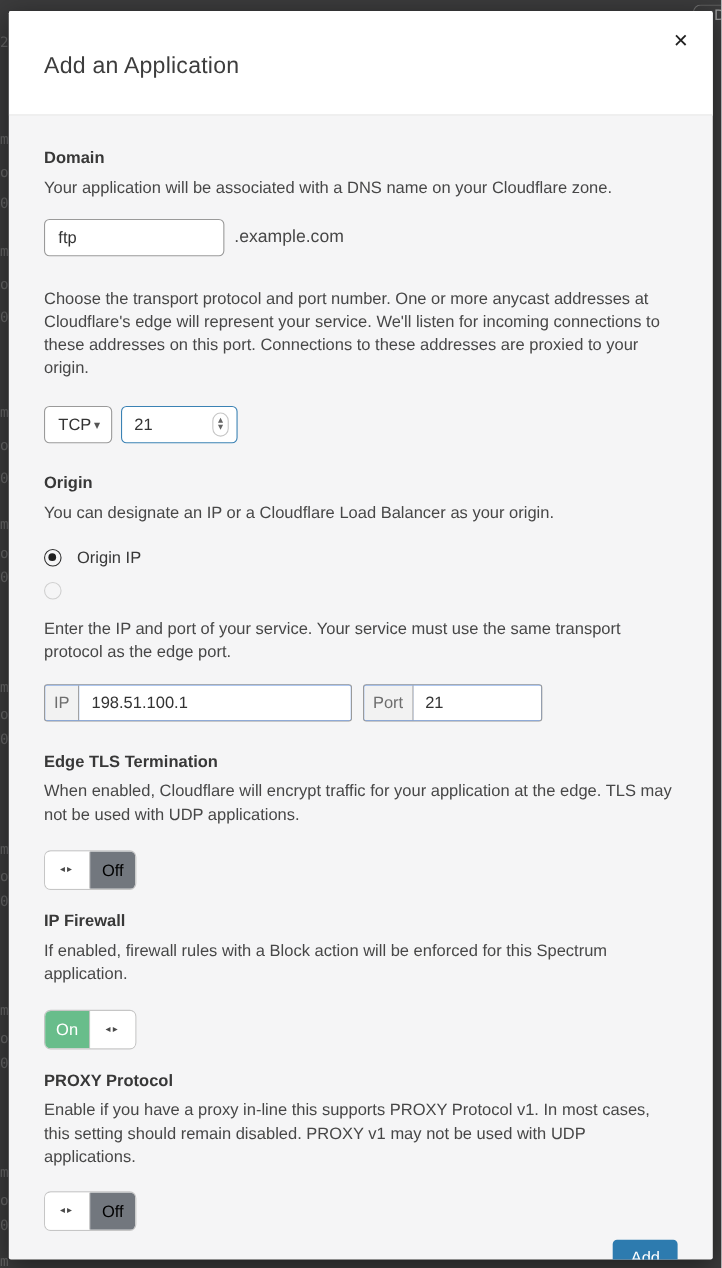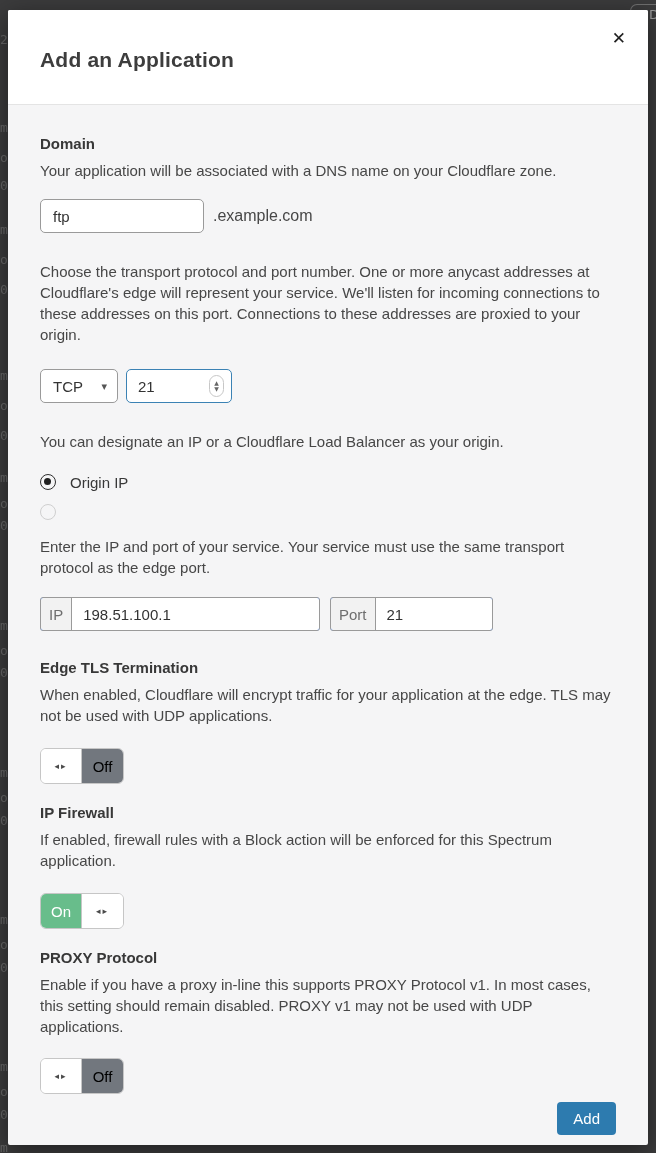--- a/index.html
+++ b/index.html
@@ -16,41 +16,41 @@
                 border-top-left-radius:7px; opacity:.55; }
   .right-frag { position:absolute; left:649px; top:7px; color:#c8c8c8; opacity:.7;
                 font:13px "DejaVu Sans",sans-serif; }
 
   .modal { position:absolute; left:8px; top:10px; width:640px; height:1135px;
            background:#f5f5f6; border-radius:2px; box-shadow:0 6px 24px rgba(0,0,0,.45);
            display:flex; flex-direction:column; overflow:hidden; }
 
   .modal-header { background:#ffffff; padding:38px 32px 32px; position:relative;
                   border-bottom:1px solid #e4e4e4; flex:none; }
-  .modal-title { font-size:21px; font-weight:700; color:#3d3d3d; letter-spacing:.2px; }
+  .modal-title { font-size:21px; font-weight:400; color:#3d3d3d; letter-spacing:.2px; }
   .close-btn { position:absolute; top:20px; right:22px; background:none; border:none;
                font-size:17px; font-weight:700; color:#1f1f1f; cursor:pointer; line-height:1;
                font-family:"DejaVu Sans",sans-serif; }
 
   .modal-body { padding:30px 32px 0; flex:1; }
 
   .field-label { font-size:15px; font-weight:700; color:#383838; margin-bottom:8px; }
   .desc { font-size:15px; line-height:21px; color:#474747; max-width:586px; margin-bottom:18px; }
 
   .row { display:flex; align-items:center; }
   .section { margin-bottom:28px; }
 
   input, .select-box, .number-box { font-family:inherit; }
 
   .text-input { height:34px; border:1px solid #9a9a9a; border-radius:5px; background:#fff;
                 padding:0 12px; font-size:15px; color:#333; outline:none; }
   .domain-input { width:164px; }
   .suffix { font-size:16px; color:#474747; margin-left:9px; }
 
-  .select-box { width:78px; height:34px; border:1px solid #9a9a9a; border-radius:5px;
+  .select-box { width:62px; height:34px; border:1px solid #9a9a9a; border-radius:5px;
                 background:#fff; display:flex; align-items:center; justify-content:space-between;
                 padding:0 10px 0 12px; font-size:15px; color:#333; cursor:pointer; }
   .chevron { font-size:11px; color:#555; font-family:"DejaVu Sans",sans-serif; }
 
   .number-box { width:106px; height:34px; border:1.5px solid #3b82b4; border-radius:5px;
                 background:#fff; display:flex; align-items:center; justify-content:space-between;
                 padding:0 7px 0 11px; margin-left:8px; }
   .number-box input { border:none; outline:none; width:60px; font-size:15px; color:#333; background:transparent; }
   .stepper { width:15px; height:22px; border:1px solid #c7c7c7; border-radius:8px;
              display:flex; flex-direction:column; align-items:center; justify-content:center;
@@ -157,20 +157,21 @@
             <input value="21" style="">
             <div class="stepper">
               <span>▲</span>
               <span>▼</span>
             </div>
           </div>
         </div>
       </div>
 
       <div class="section">
+        <div class="field-label">Origin</div>
         <p class="desc tight">You can designate an IP or a Cloudflare Load Balancer as your origin.</p>
         <div class="radio-group">
           <div class="radio-row">
             <span class="radio checked"></span>
             <span class="radio-label">Origin IP</span>
           </div>
           <div class="radio-row">
             <span class="radio disabled"></span>
           </div>
         </div>

